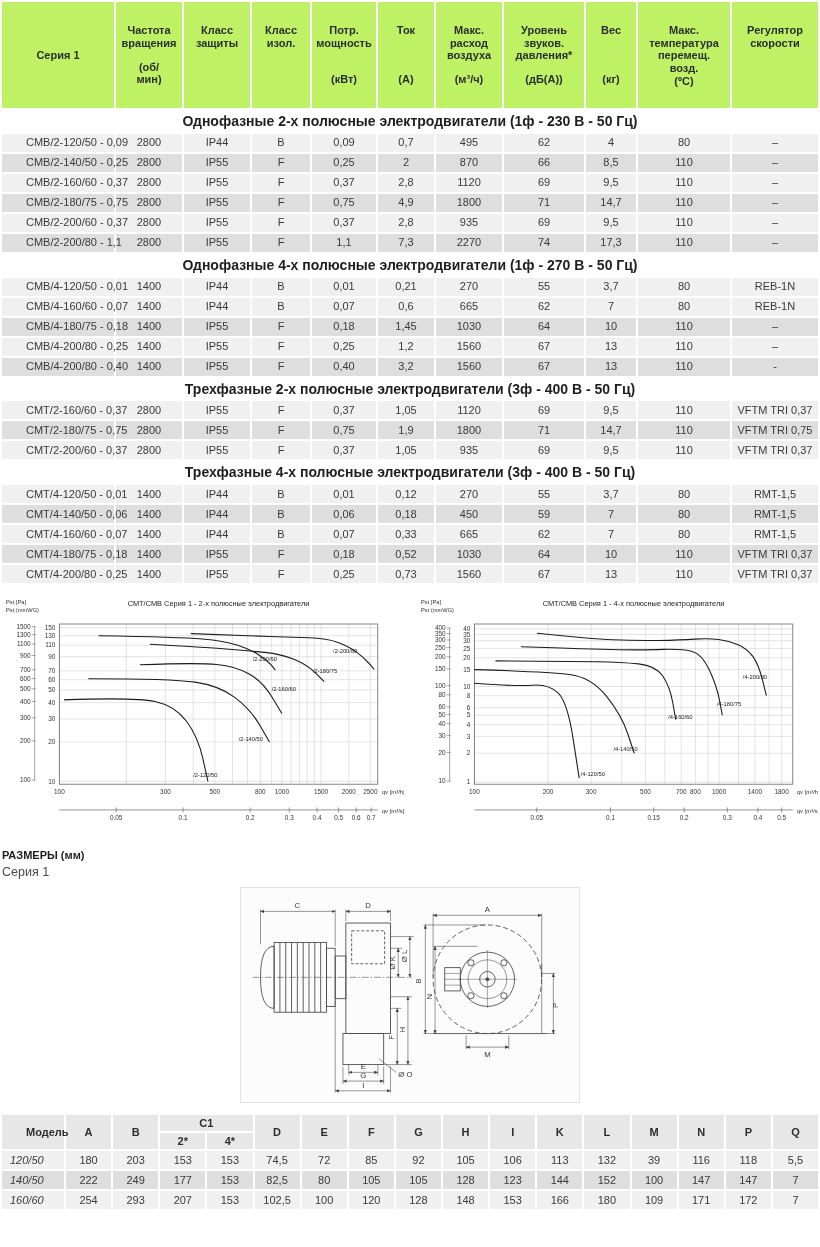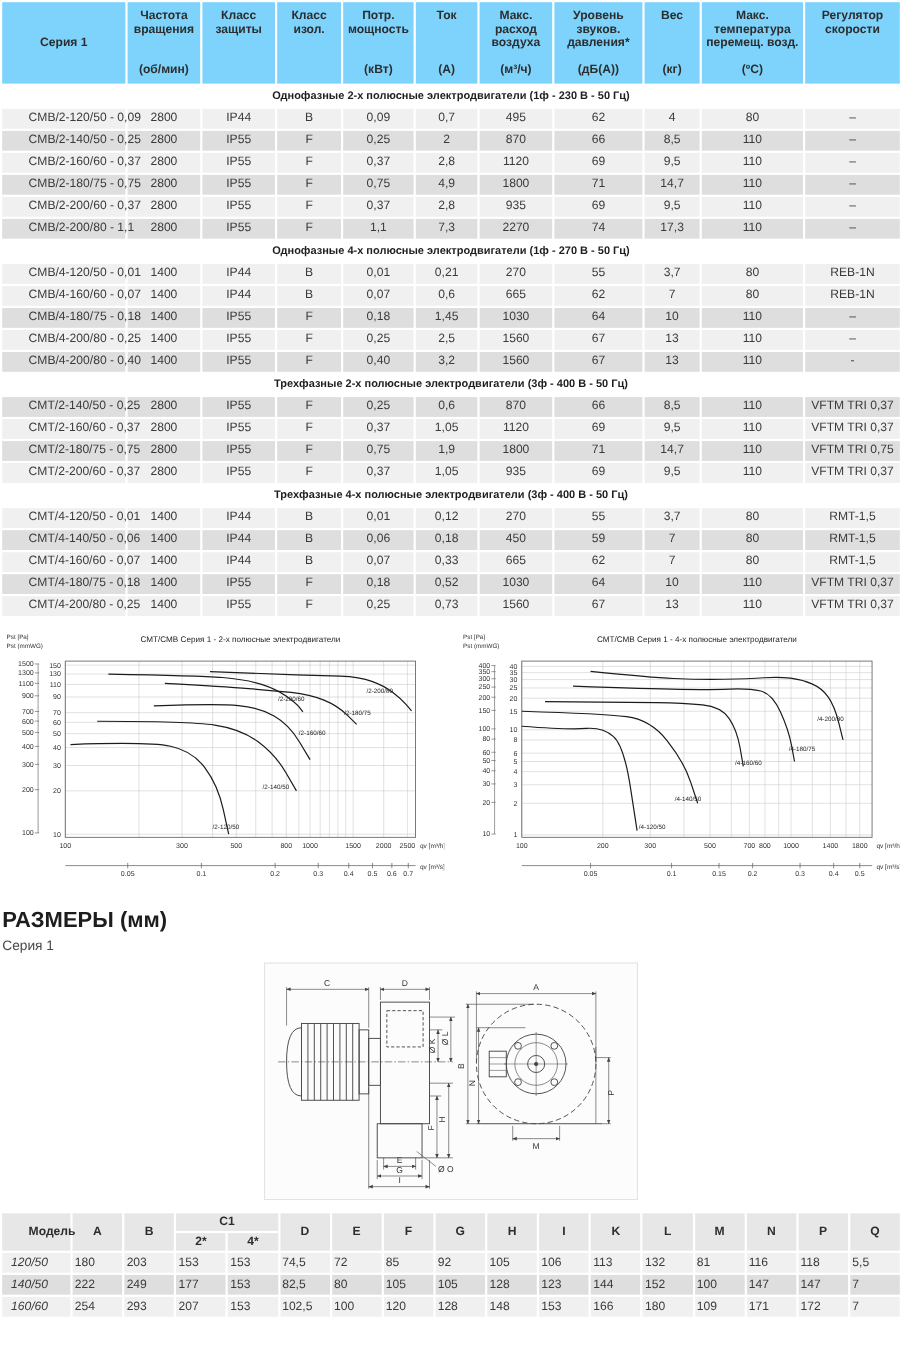--- a/index.html
+++ b/index.html
@@ -1,44 +1,44 @@
 <!DOCTYPE html>
 <html lang="ru"><head>
 <meta charset="utf-8">
 <style>
   html,body{margin:0;padding:0;background:#fff;}
   body{width:820px;font-family:"Liberation Sans",sans-serif;color:#3a3a3a;-webkit-font-smoothing:antialiased;}
   .page{width:820px;}
 
   
   table.spec{width:820px;border-collapse:separate;border-spacing:2px;table-layout:fixed;font-size:11px;}
-  table.spec th{background:#7dd3fc;font-weight:bold;color:#2d2d2d;padding:0;vertical-align:top;}
+  table.spec th{background:#bef264;font-weight:bold;color:#2d2d2d;padding:16px;vertical-align:top;}
   .hcell{height:74px;display:flex;flex-direction:column;justify-content:space-between;align-items:center;padding:6px 2px;box-sizing:border-box;text-align:center;line-height:1.15;}
   .hcell.nounit{justify-content:flex-start;}
   .hcell.centered{justify-content:center;}
   table.spec td{padding:2px 3px;height:14px;text-align:center;line-height:1.2;}
   table.spec td.model{text-align:left;padding-left:24px;white-space:nowrap;}
   tr.odd td{background:#f0f0f0;}
   tr.even td{background:#dedede;}
-  tr.section-row td{background:#fff;font-weight:bold;color:#1e1e1e;text-align:center;padding:3px 0 2px 0;font-size:10px;}
+  tr.section-row td{background:#fff;font-weight:bold;color:#1e1e1e;text-align:center;padding:3px 0 2px 0;font-size:14px;}
 
   
   .charts{display:flex;gap:13px;padding:8px 2px 2px 2px;}
   .charts svg{display:block;background:#fff;}
 
   
-  .dim-head{font-size:20px;font-weight:bold;color:#1d1d1d;margin:14px 0 4px 2px;}
+  .dim-head{font-size:11px;font-weight:bold;color:#1d1d1d;margin:14px 0 4px 2px;}
   .dim-sub{font-size:12.5px;color:#4a4a4a;margin:0 0 8px 2px;}
   .drawing-wrap{width:330px;margin:0 auto 10px auto;background:#fcfcfc;border:1px solid #e3e3e3;padding:4px;}
   .drawing-wrap svg{display:block;}
 
   table.dims{width:820px;border-collapse:separate;border-spacing:2px;table-layout:fixed;font-size:11px;margin-top:6px;}
   table.dims th{background:#e7e7e7;font-weight:bold;color:#2d2d2d;padding:2px 2px;text-align:center;vertical-align:middle;}
   table.dims th.model-h{text-align:right;padding-left:24px;}
-  table.dims td{padding:2px 2px;height:14px;}
+  table.dims td{padding:2px 2px;height:14px;text-align:center;}
   table.dims td.model{text-align:left;padding-left:8px;font-style:italic;}
 </style>
 </head>
 <body>
 
 <div class="page">
 
   <table class="spec">
     <colgroup>
       <col style="width:112px">
@@ -242,21 +242,21 @@
           <td>10</td>
           <td>110</td>
           <td>–</td>
         </tr>
         <tr class="odd">
           <td class="model">CMB/4-200/80 - 0,25</td>
           <td>1400</td>
           <td>IP55</td>
           <td>F</td>
           <td>0,25</td>
-          <td>2,5</td>
+          <td>1,2</td>
           <td>1560</td>
           <td>67</td>
           <td>13</td>
           <td>110</td>
           <td>–</td>
         </tr>
         <tr class="even">
           <td class="model">CMB/4-200/80 - 0,40</td>
           <td>1400</td>
           <td>IP55</td>
@@ -264,33 +264,20 @@
           <td>0,40</td>
           <td>3,2</td>
           <td>1560</td>
           <td>67</td>
           <td>13</td>
           <td>110</td>
           <td>-</td>
         </tr>
         <tr class="section-row">
           <td colspan="11">Трехфазные 2-х полюсные электродвигатели (3ф - 400 В - 50 Гц)</td>
-        </tr>
-        <tr class="even">
-          <td class="model">CMT/2-140/50 - 0,25</td>
-          <td>2800</td>
-          <td>IP55</td>
-          <td>F</td>
-          <td>0,25</td>
-          <td>0,6</td>
-          <td>870</td>
-          <td>66</td>
-          <td>8,5</td>
-          <td>110</td>
-          <td>VFTM TRI 0,37</td>
         </tr>
         <tr class="odd">
           <td class="model">CMT/2-160/60 - 0,37</td>
           <td>2800</td>
           <td>IP55</td>
           <td>F</td>
           <td>0,37</td>
           <td>1,05</td>
           <td>1120</td>
           <td>69</td>
@@ -786,21 +773,21 @@
             <td>153</td>
             <td>153</td>
             <td>74,5</td>
             <td>72</td>
             <td>85</td>
             <td>92</td>
             <td>105</td>
             <td>106</td>
             <td>113</td>
             <td>132</td>
-            <td>81</td>
+            <td>39</td>
             <td>116</td>
             <td>118</td>
             <td>5,5</td>
           </tr>
           <tr class="even">
             <td class="model">140/50</td>
             <td>222</td>
             <td>249</td>
             <td>177</td>
             <td>153</td>

